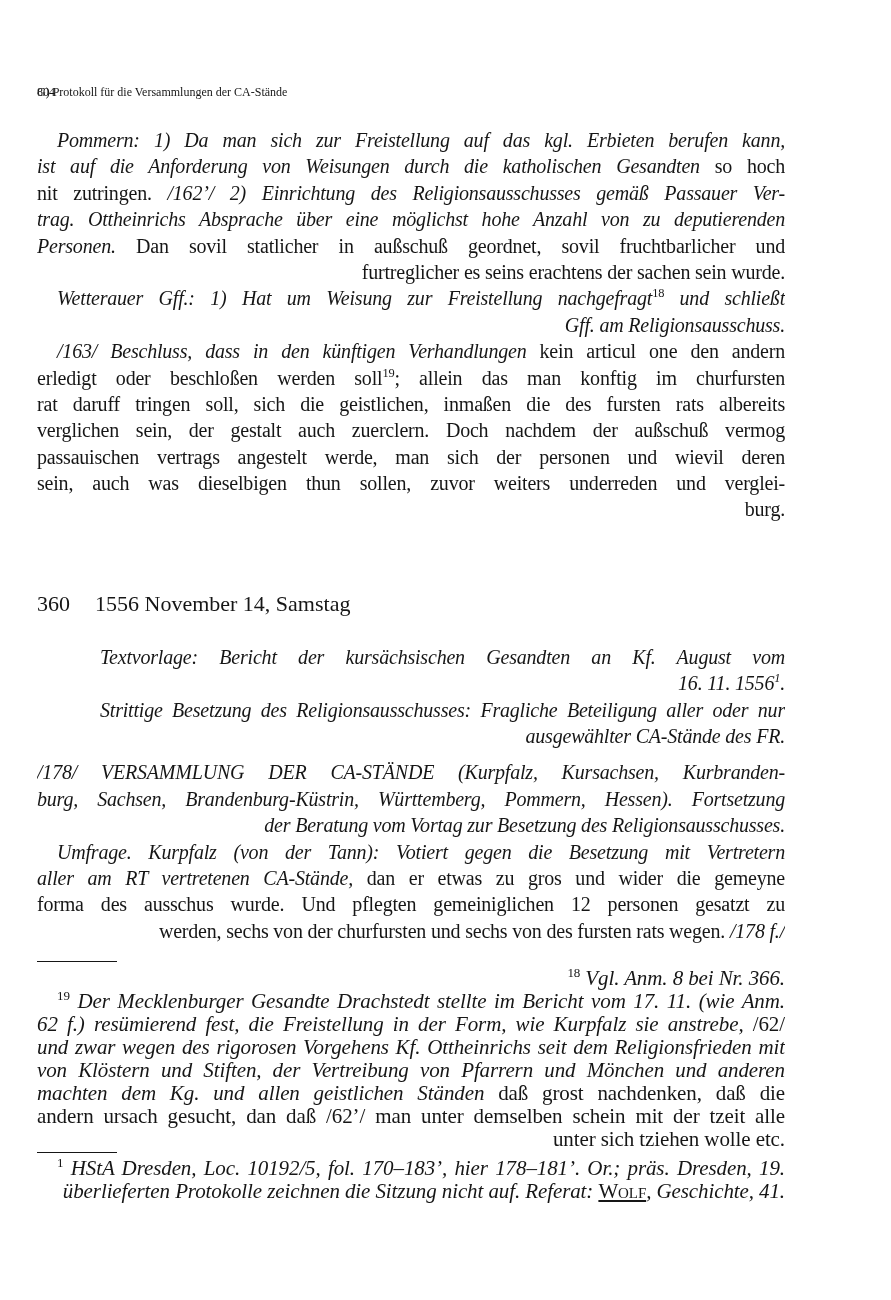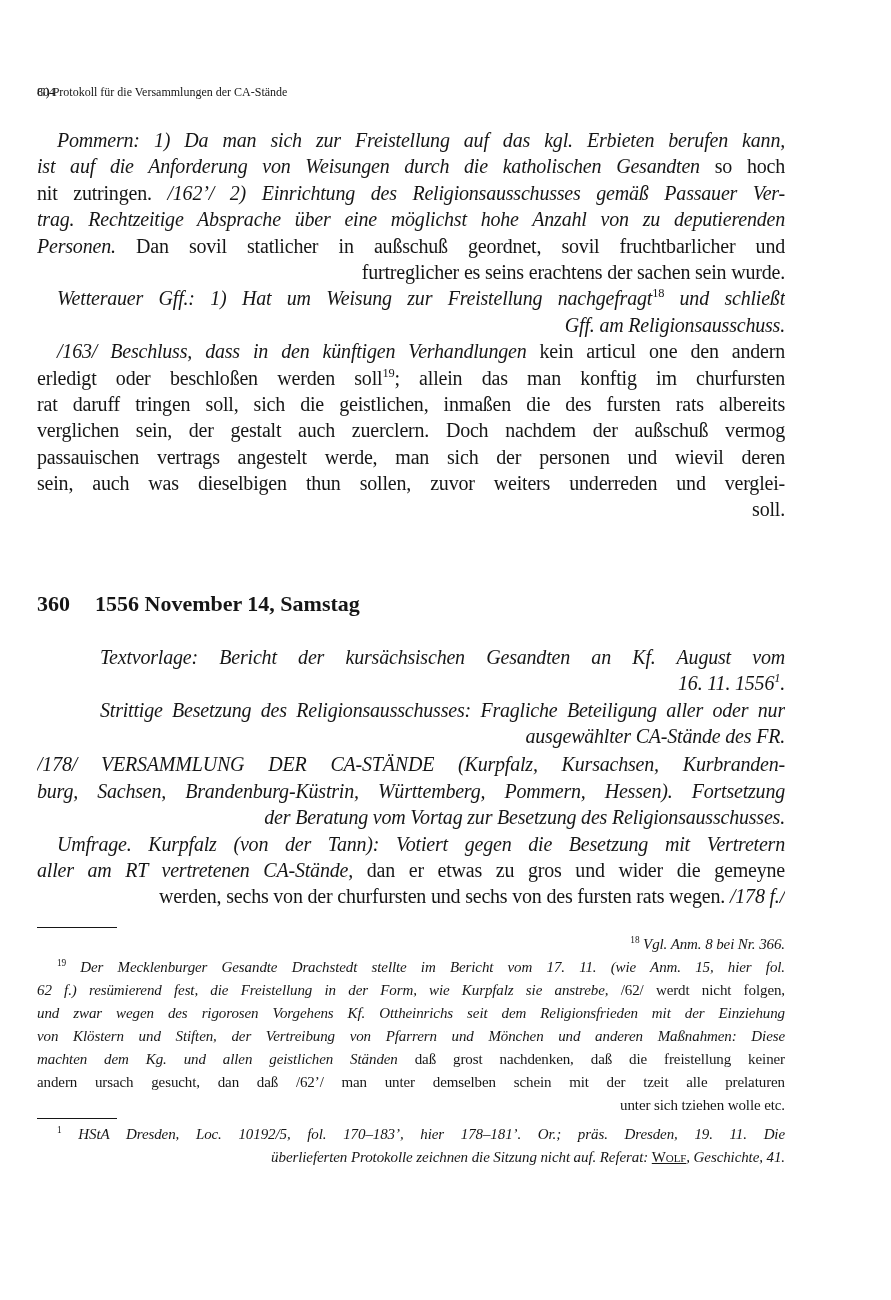--- a/index.html
+++ b/index.html
@@ -26,85 +26,86 @@
   .run-i { font-style:italic; }
   .run-r { font-style:normal; }
   .run-s  { font-style:normal; vertical-align:super; font-size:0.62em; line-height:0; }
   .run-si { font-style:italic; vertical-align:super; font-size:0.62em; line-height:0; }
   .run-sc { font-style:normal; font-variant:small-caps;text-decoration:underline; }
 
   
   #main-text { font-size:20px; letter-spacing:-0.2px; margin-top:23px; }
   #main-text .tline { line-height:26.4px; height:26.4px; }
 
-  .b-heading { margin-top:66px; font-weight:bold; font-size:22px; line-height:30px; height:30px; letter-spacing:0; }
+  .b-heading { margin-top:66px; font-weight:normal; font-size:22px; line-height:30px; height:30px; letter-spacing:0; }
   .h-num { display:inline-block; width:58px; }
 
   .b-regest { margin-left:63px; width:685px; margin-top:25px; }
   .b-regest .tline { line-height:29px; height:29px; }
 
-  .b-versammlung { margin-top:2px; }
+  .b-versammlung { margin-top:10px; }
   .b-versammlung .tline, .b-umfrage .tline { line-height:29.8px; height:29.8px; }
 
   
   .fnrule { width:80px; border-top:1.6px solid #161616; }
   .fnrule-1 { margin-top:17px; }
   .fnrule-2 { margin-top:1px; }
-  .fn { font-size:15px; letter-spacing:-0.1px; }
+  .fn { font-size:21px; letter-spacing:-0.1px; }
   .fn .tline { line-height:23px; height:23px; }
   #footnotes-main  { margin-top:5px; }
   #footnote-entry  { margin-top:4px; }
 </style>
 </head>
 <body>
 
 <div class="page">
 
   <div class="pagehead">
     <span class="pagenum">804</span>
     <span class="runtitle">G) Protokoll für die Versammlungen der CA-Stände</span>
   </div>
 
   <div id="main-text">
       <div class="b-pommern">
         <div class="tline just ind"><span class="run-i">Pommern: 1) Da man sich zur Freistellung auf das kgl. Erbieten berufen kann,</span></div>
         <div class="tline just"><span class="run-i">ist auf die Anforderung von Weisungen durch die katholischen Gesandten </span><span class="run-r">so hoch</span></div>
         <div class="tline just"><span class="run-r">nit zutringen. </span><span class="run-i">/162’/ 2) Einrichtung des Religionsausschusses gemäß Passauer Ver-</span></div>
-        <div class="tline just"><span class="run-i">trag. Rechtzeitige Absprache über eine möglichst hohe Anzahl von zu deputierenden</span></div>
+        <div class="tline just"><span class="run-i">trag. Ottheinrichs Absprache über eine möglichst hohe Anzahl von zu deputierenden</span></div>
         <div class="tline just"><span class="run-i">Personen. </span><span class="run-r">Dan sovil statlicher in außschuß geordnet, sovil fruchtbarlicher und</span></div>
         <div class="tline"><span class="run-r">furtreglicher es seins erachtens der sachen sein wurde.</span></div>
       </div>
       <div class="b-wetterauer">
         <div class="tline just ind"><span class="run-i">Wetterauer Gff.: 1) Hat um Weisung zur Freistellung nachgefragt</span><span class="run-s">18</span><span class="run-i"> und schließt</span></div>
         <div class="tline"><span class="run-i">Gff. am Religionsausschuss.</span></div>
       </div>
       <div class="b-beschluss">
         <div class="tline just ind"><span class="run-i">/163/ Beschluss, dass in den künftigen Verhandlungen </span><span class="run-r">kein articul one den andern</span></div>
         <div class="tline just"><span class="run-r">erledigt oder beschloßen werden soll</span><span class="run-s">19</span><span class="run-r">; allein das man konftig im churfursten</span></div>
         <div class="tline just"><span class="run-r">rat daruff tringen soll, sich die geistlichen, inmaßen die des fursten rats albereits</span></div>
         <div class="tline just"><span class="run-r">verglichen sein, der gestalt auch zuerclern. Doch nachdem der außschuß vermog</span></div>
         <div class="tline just"><span class="run-r">passauischen vertrags angestelt werde, man sich der personen und wievil deren</span></div>
         <div class="tline just"><span class="run-r">sein, auch was dieselbigen thun sollen, zuvor weiters underreden und verglei-</span></div>
-        <div class="tline"><span class="run-r">soll.</span></div>
+        <div class="tline"><span class="run-r">burg.</span></div>
       </div>
       <div class="b-heading"><span class="h-num">360</span><span>1556 November 14, Samstag</span></div>
       <div class="b-regest">
         <div class="tline just"><span class="run-i">Textvorlage: Bericht der kursächsischen Gesandten an Kf. August vom</span></div>
         <div class="tline"><span class="run-i">16. 11. 1556</span><span class="run-si">1</span><span class="run-i">.</span></div>
         <div class="tline just"><span class="run-i">Strittige Besetzung des Religionsausschusses: Fragliche Beteiligung aller oder nur</span></div>
         <div class="tline"><span class="run-i">ausgewählter CA-Stände des FR.</span></div>
       </div>
       <div class="b-versammlung">
         <div class="tline just"><span class="run-i">/178/ VERSAMMLUNG DER CA-STÄNDE (Kurpfalz, Kursachsen, Kurbranden-</span></div>
         <div class="tline just"><span class="run-i">burg, Sachsen, Brandenburg-Küstrin, Württemberg, Pommern, Hessen). Fortsetzung</span></div>
         <div class="tline"><span class="run-i">der Beratung vom Vortag zur Besetzung des Religionsausschusses.</span></div>
       </div>
       <div class="b-umfrage">
         <div class="tline just ind"><span class="run-i">Umfrage. Kurpfalz (von der Tann): Votiert gegen die Besetzung mit Vertretern</span></div>
         <div class="tline just"><span class="run-i">aller am RT vertretenen CA-Stände, </span><span class="run-r">dan er etwas zu gros und wider die gemeyne</span></div>
+        <div class="tline just"><span class="run-r">forma des ausschus wurde. Und pflegten gemeiniglichen 12 personen gesatzt zu</span></div>
         <div class="tline"><span class="run-r">werden, sechs von der churfursten und sechs von des fursten rats wegen. </span><span class="run-i">/178 f./</span></div>
       </div>
     </div>
 
   <div class="fnrule fnrule-1"></div>
   <div id="footnotes-main" class="fn">
       <div class="">
         <div class="tline ind"><span class="run-s">18</span><span class="run-i"> Vgl. Anm. 8 bei Nr. 366.</span></div>
       </div>
       <div class="">

